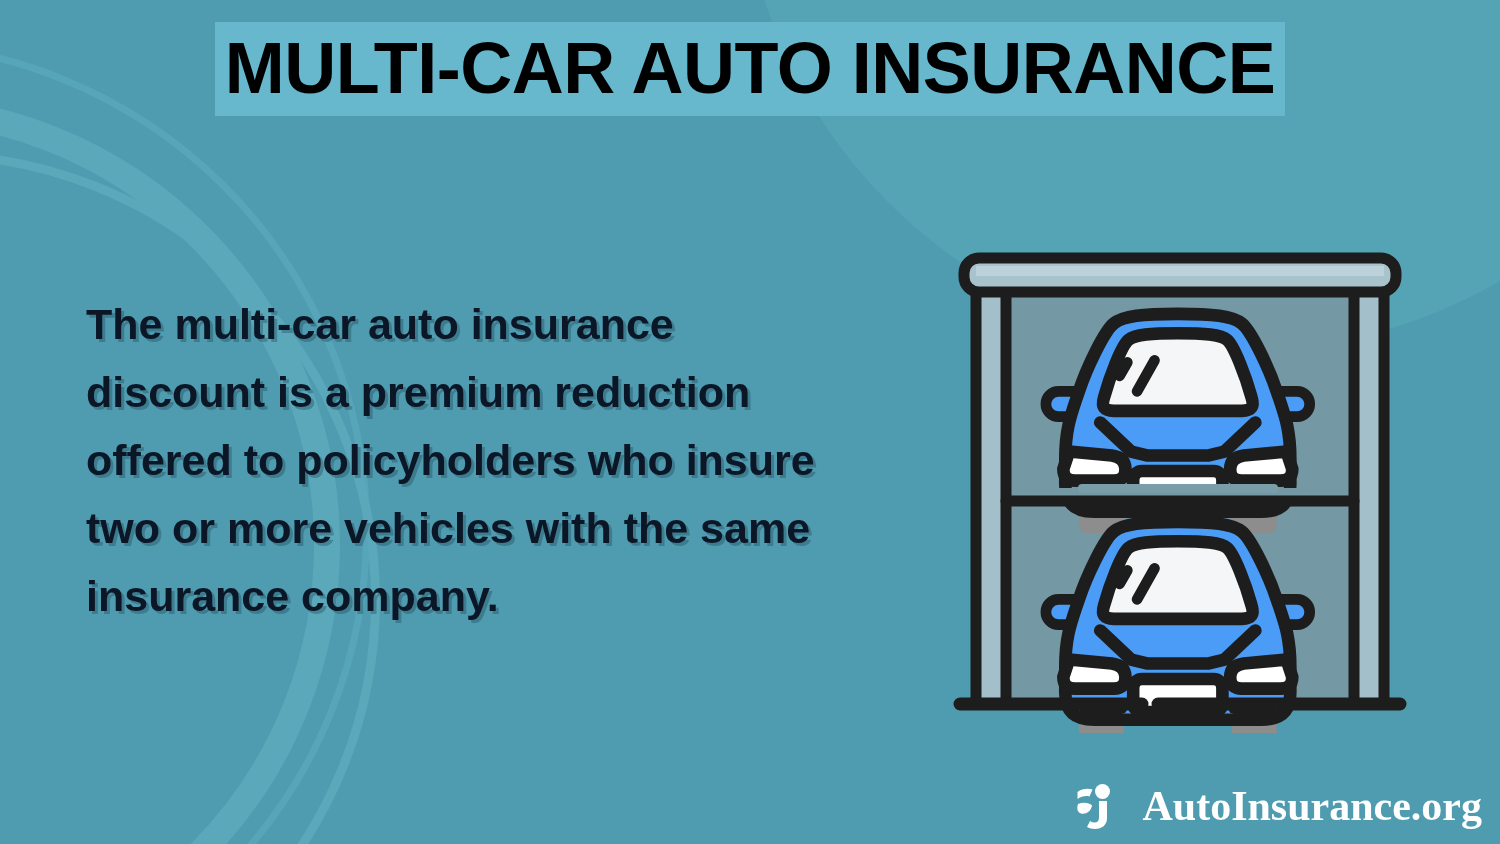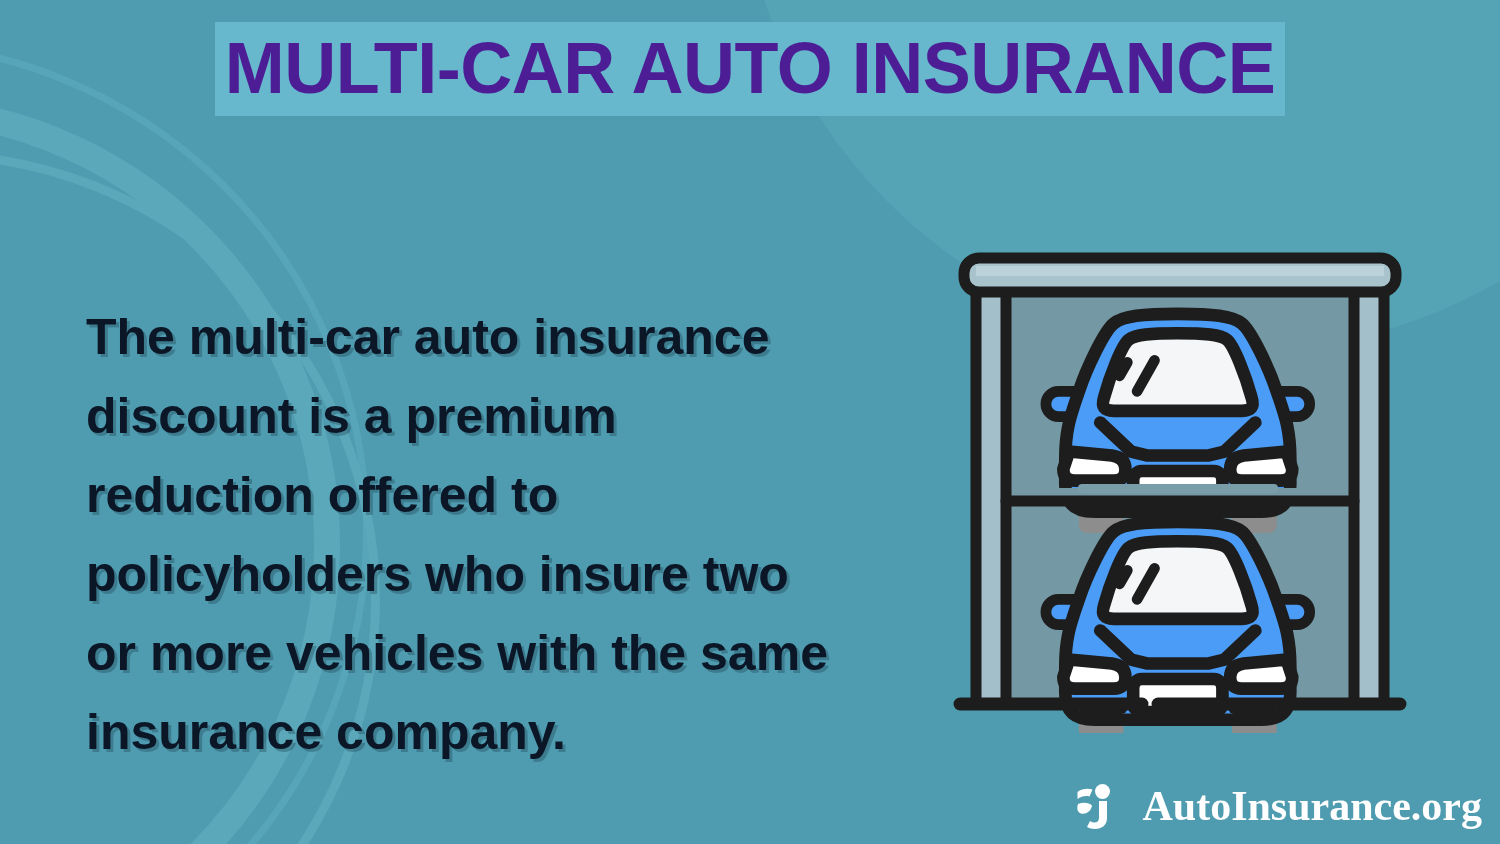--- a/index.html
+++ b/index.html
@@ -72,38 +72,38 @@
     text-align: center;
     z-index: 5;
   }
   #title .ttl-line {
     display: inline;
     font-family: "Liberation Sans", sans-serif;
     font-weight: 700;
     font-size: 72px;
     line-height: 1.13;
     letter-spacing: -0.5px;
-    color: #4c1d95;
+    color: #000000;
     background: #67b8cc;
     box-decoration-break: clone;
     -webkit-box-decoration-break: clone;
     padding: 6px 10px 8px 10px;
     transform: scaleX(0.97);
   }
 
   
   #body-copy {
     position: absolute;
     left: 86px;
     top: 248px;
     width: 760px;
     z-index: 5;
     font-family: "Liberation Sans", sans-serif;
     font-weight: 700;
-    font-size: 50px;
+    font-size: 43px;
     line-height: 1.58;
     color: #0b1626;
     text-shadow: 3px 3px 0 rgba(20,50,62,0.30);
   }
 
   
   #illustration {
     position: absolute;
     left: 950px;
     top: 248px;

